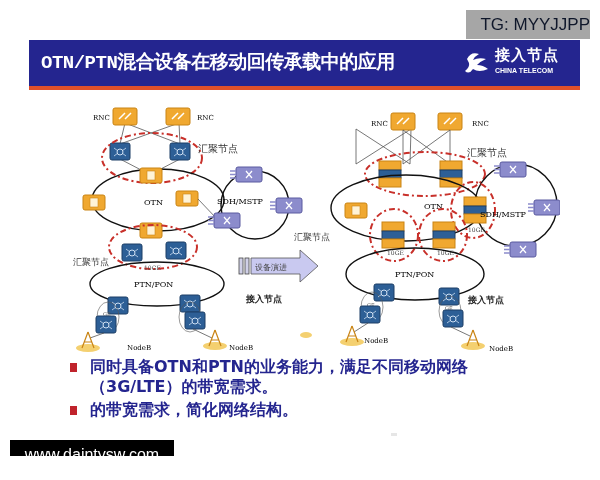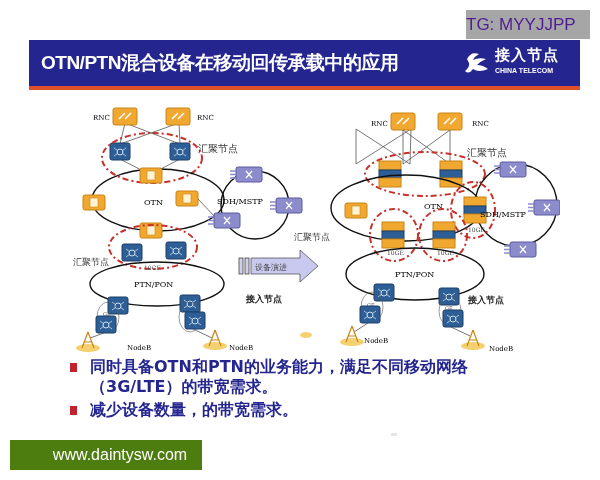--- a/index.html
+++ b/index.html
@@ -1,29 +1,29 @@
 <!DOCTYPE html>
 <html><head>
 <meta charset="utf-8">
 <style>
   html, body { margin: 0; padding: 0; }
   body { width: 600px; height: 480px; background: #ffffff; position: relative; overflow: hidden; font-family: "DejaVu Sans", sans-serif; }
-  .wm-top { position: absolute; left: 466px; top: 10px; width: 124px; height: 29px; background: #a6a6a6; color: #4c1d95; font-family: "Liberation Sans", sans-serif; font-size: 17px; line-height: 29px; text-align: left; }
+  .wm-top { position: absolute; left: 466px; top: 10px; width: 124px; height: 29px; background: #a6a6a6; color: #0f172a; font-family: "Liberation Sans", sans-serif; font-size: 17px; line-height: 29px; text-align: right; }
   .title-bar { position: absolute; left: 29px; top: 40px; width: 551px; height: 46px; background: #24258f; }
-  .title-text { position: absolute; left: 12px; top: 0; height: 46px; line-height: 46px; color: #fff; font-weight: bold; font-size: 19px; font-family: Liberation Sans, sans-serif; letter-spacing: -0.5px; }
+  .title-text { position: absolute; left: 12px; top: 0; height: 46px; line-height: 46px; color: #fff; font-weight: bold; font-size: 19px; font-family: Liberation Mono, monospace; letter-spacing: -0.5px; }
   .title-stripe { position: absolute; left: 29px; top: 86px; width: 551px; height: 4px; background: #e0502a; }
   .logo { position: absolute; left: 432px; top: 4px; width: 112px; height: 38px; color: #fff; }
   .logo-cn { position: absolute; left: 34px; top: 2px; font-size: 15px; font-weight: bold; font-family: "DejaVu Serif", serif; letter-spacing: 1px; }
   .logo-en { position: absolute; left: 34px; top: 23px; font-size: 7px; font-weight: bold; font-family: "Liberation Sans", sans-serif; }
   .diagram { position: absolute; left: 40px; top: 104px; width: 520px; height: 250px; }
   .diagram svg text { font-family: "DejaVu Serif", serif; }
   .bullets { position: absolute; left: 70px; top: 357px; width: 470px; }
   .bullet { position: relative; padding-left: 20px; color: #24258f; font-weight: bold; font-size: 16px; line-height: 20px; margin-bottom: 3px; }
   .bullet-mark { position: absolute; left: 0; top: 6px; width: 7px; height: 9px; background: #c0232c; }
-  .wm-bottom { position: absolute; left: 10px; top: 440px; width: 164px; height: 30px; background: #4d7c0f; color: #fff; font-family: "Liberation Sans", sans-serif; font-size: 16px; line-height: 30px; text-align: center; padding-left: 28px; }
+  .wm-bottom { position: absolute; left: 10px; top: 440px; width: 164px; height: 16px; background: #000000; color: #fff; font-family: "Liberation Sans", sans-serif; font-size: 16px; line-height: 30px; text-align: center; }
   .dot-mark { position: absolute; left: 391px; top: 433px; width: 6px; height: 3px; background: #e6e6e6; }
 </style>
 </head>
 <body>
 
 <div class="wm-top">TG: MYYJJPP</div>
 
 <div class="title-bar">
   <div class="title-text">OTN/PTN混合设备在移动回传承载中的应用</div>
   <div class="logo">
@@ -183,19 +183,19 @@
   </svg>
 </div>
 
 <div class="bullets">
   <div class="bullet">
     <span class="bullet-mark"></span>
     <span>同时具备OTN和PTN的业务能力，满足不同移动网络（3G/LTE）的带宽需求。</span>
   </div>
   <div class="bullet">
     <span class="bullet-mark"></span>
-    <span>减少设备数量，的带宽需求。</span>
+    <span>的带宽需求，简化网络结构。</span>
   </div>
 </div>
 
 <div class="dot-mark"></div>
 
 <div class="wm-bottom">www.daintysw.com</div>
 
 </body></html>

